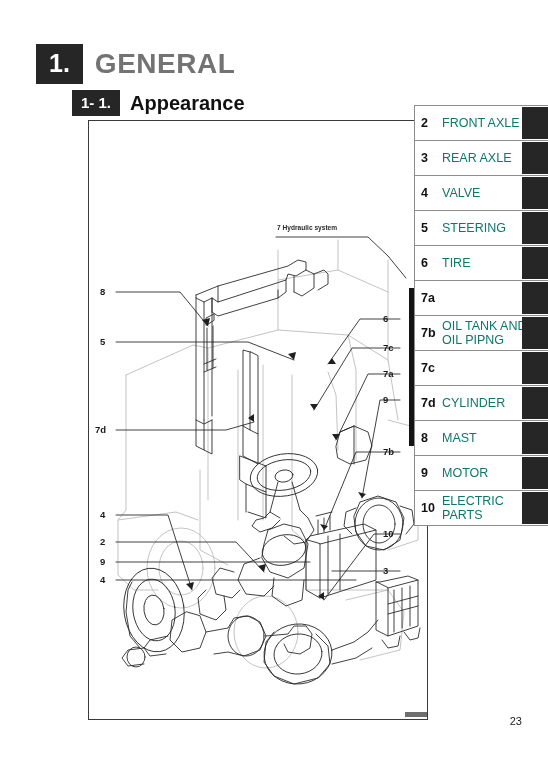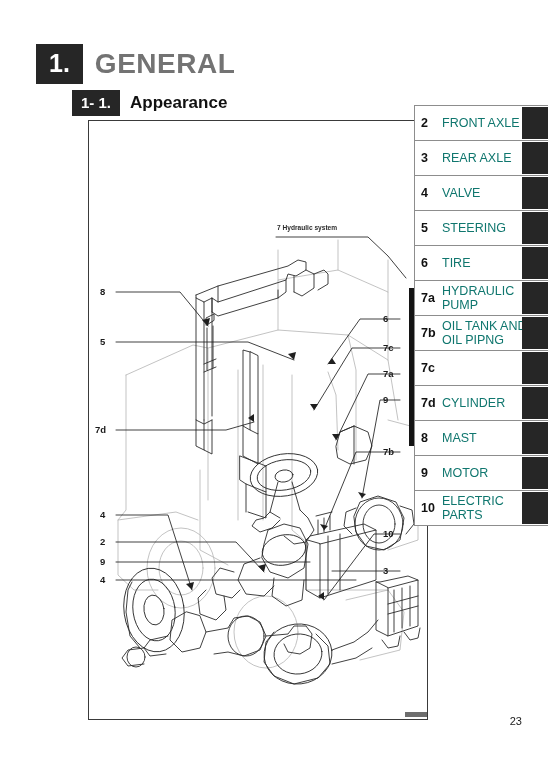--- a/index.html
+++ b/index.html
@@ -52,21 +52,21 @@
   }
   .section-badge {
     background: #262626;
     color: #ffffff;
     font-weight: bold;
     font-size: 15px;
     line-height: 1;
     padding: 5px 9px 6px 9px;
   }
   .section-title {
-    font-size: 17px;
+    font-size: 20px;
     font-weight: bold;
     color: #111111;
   }
 
   
   #figure-frame {
     position: absolute;
     left: 88px;
     top: 120px;
     width: 340px;
@@ -398,22 +398,20 @@
   </div>
 
   <div class="index-row">
     <span class="idx-num">6</span>
     <span class="idx-label">TIRE</span>
     <span class="tab-block"></span>
   </div>
 
   <div class="index-row">
     <span class="idx-num">7a</span>
-    <span class="idx-label">HYDRAULIC
-PUMP</span>
     <span class="tab-block"></span>
   </div>
 
   <div class="index-row">
     <span class="idx-num">7b</span>
     <span class="idx-label">OIL TANK AND
 OIL PIPNG</span>
     <span class="tab-block"></span>
   </div>
 

